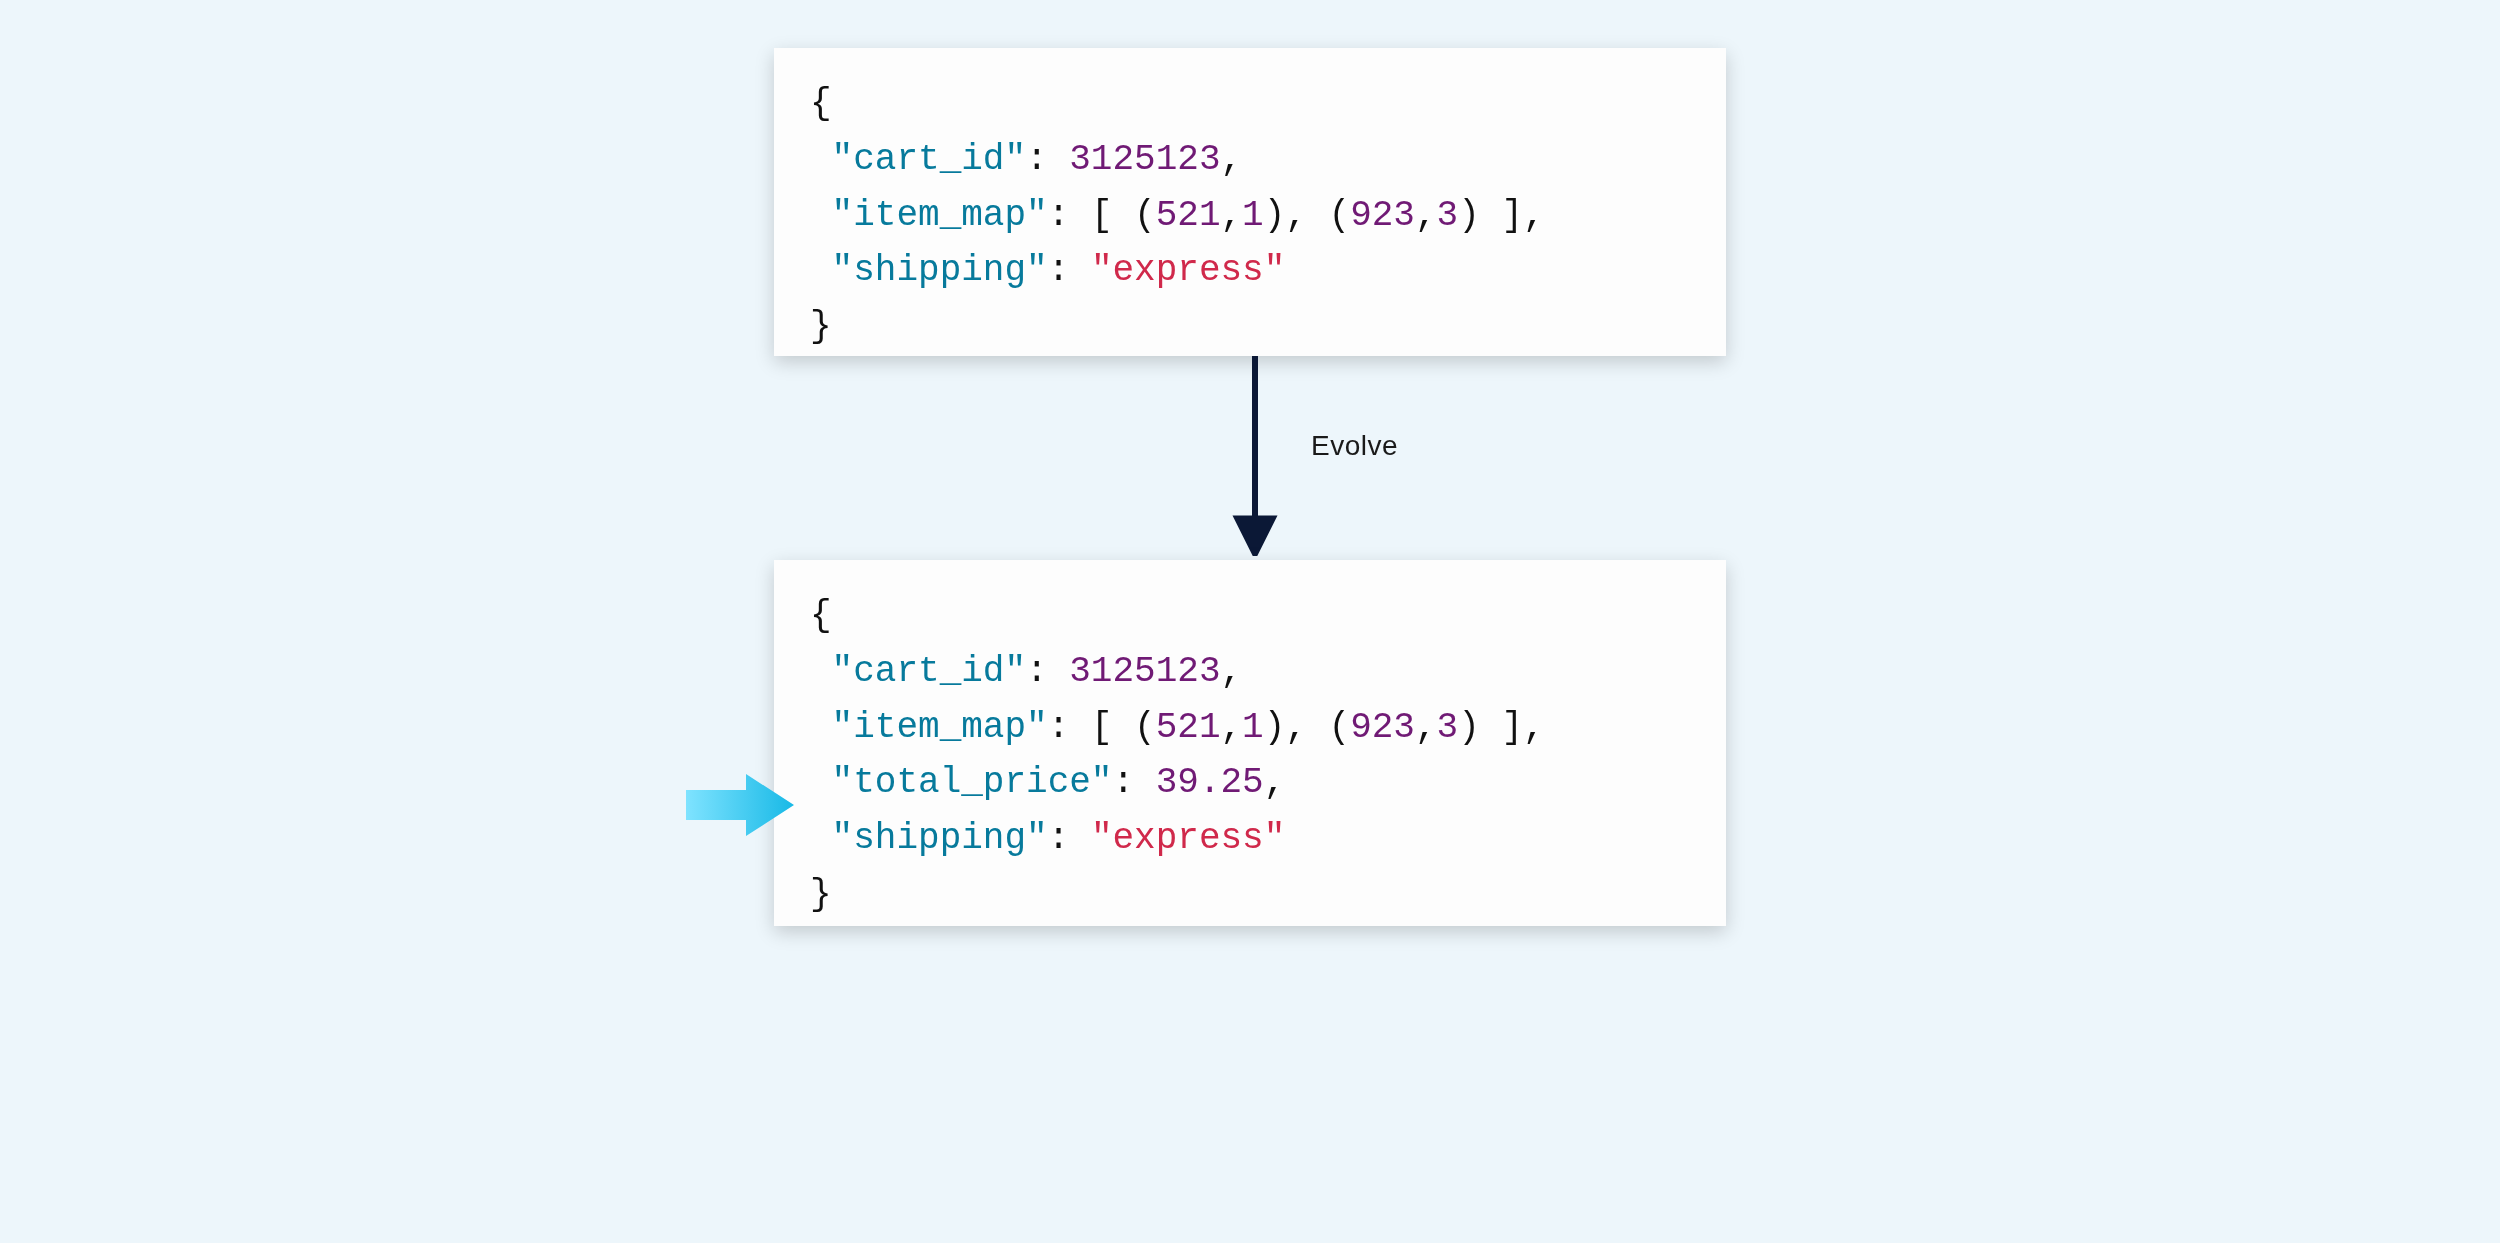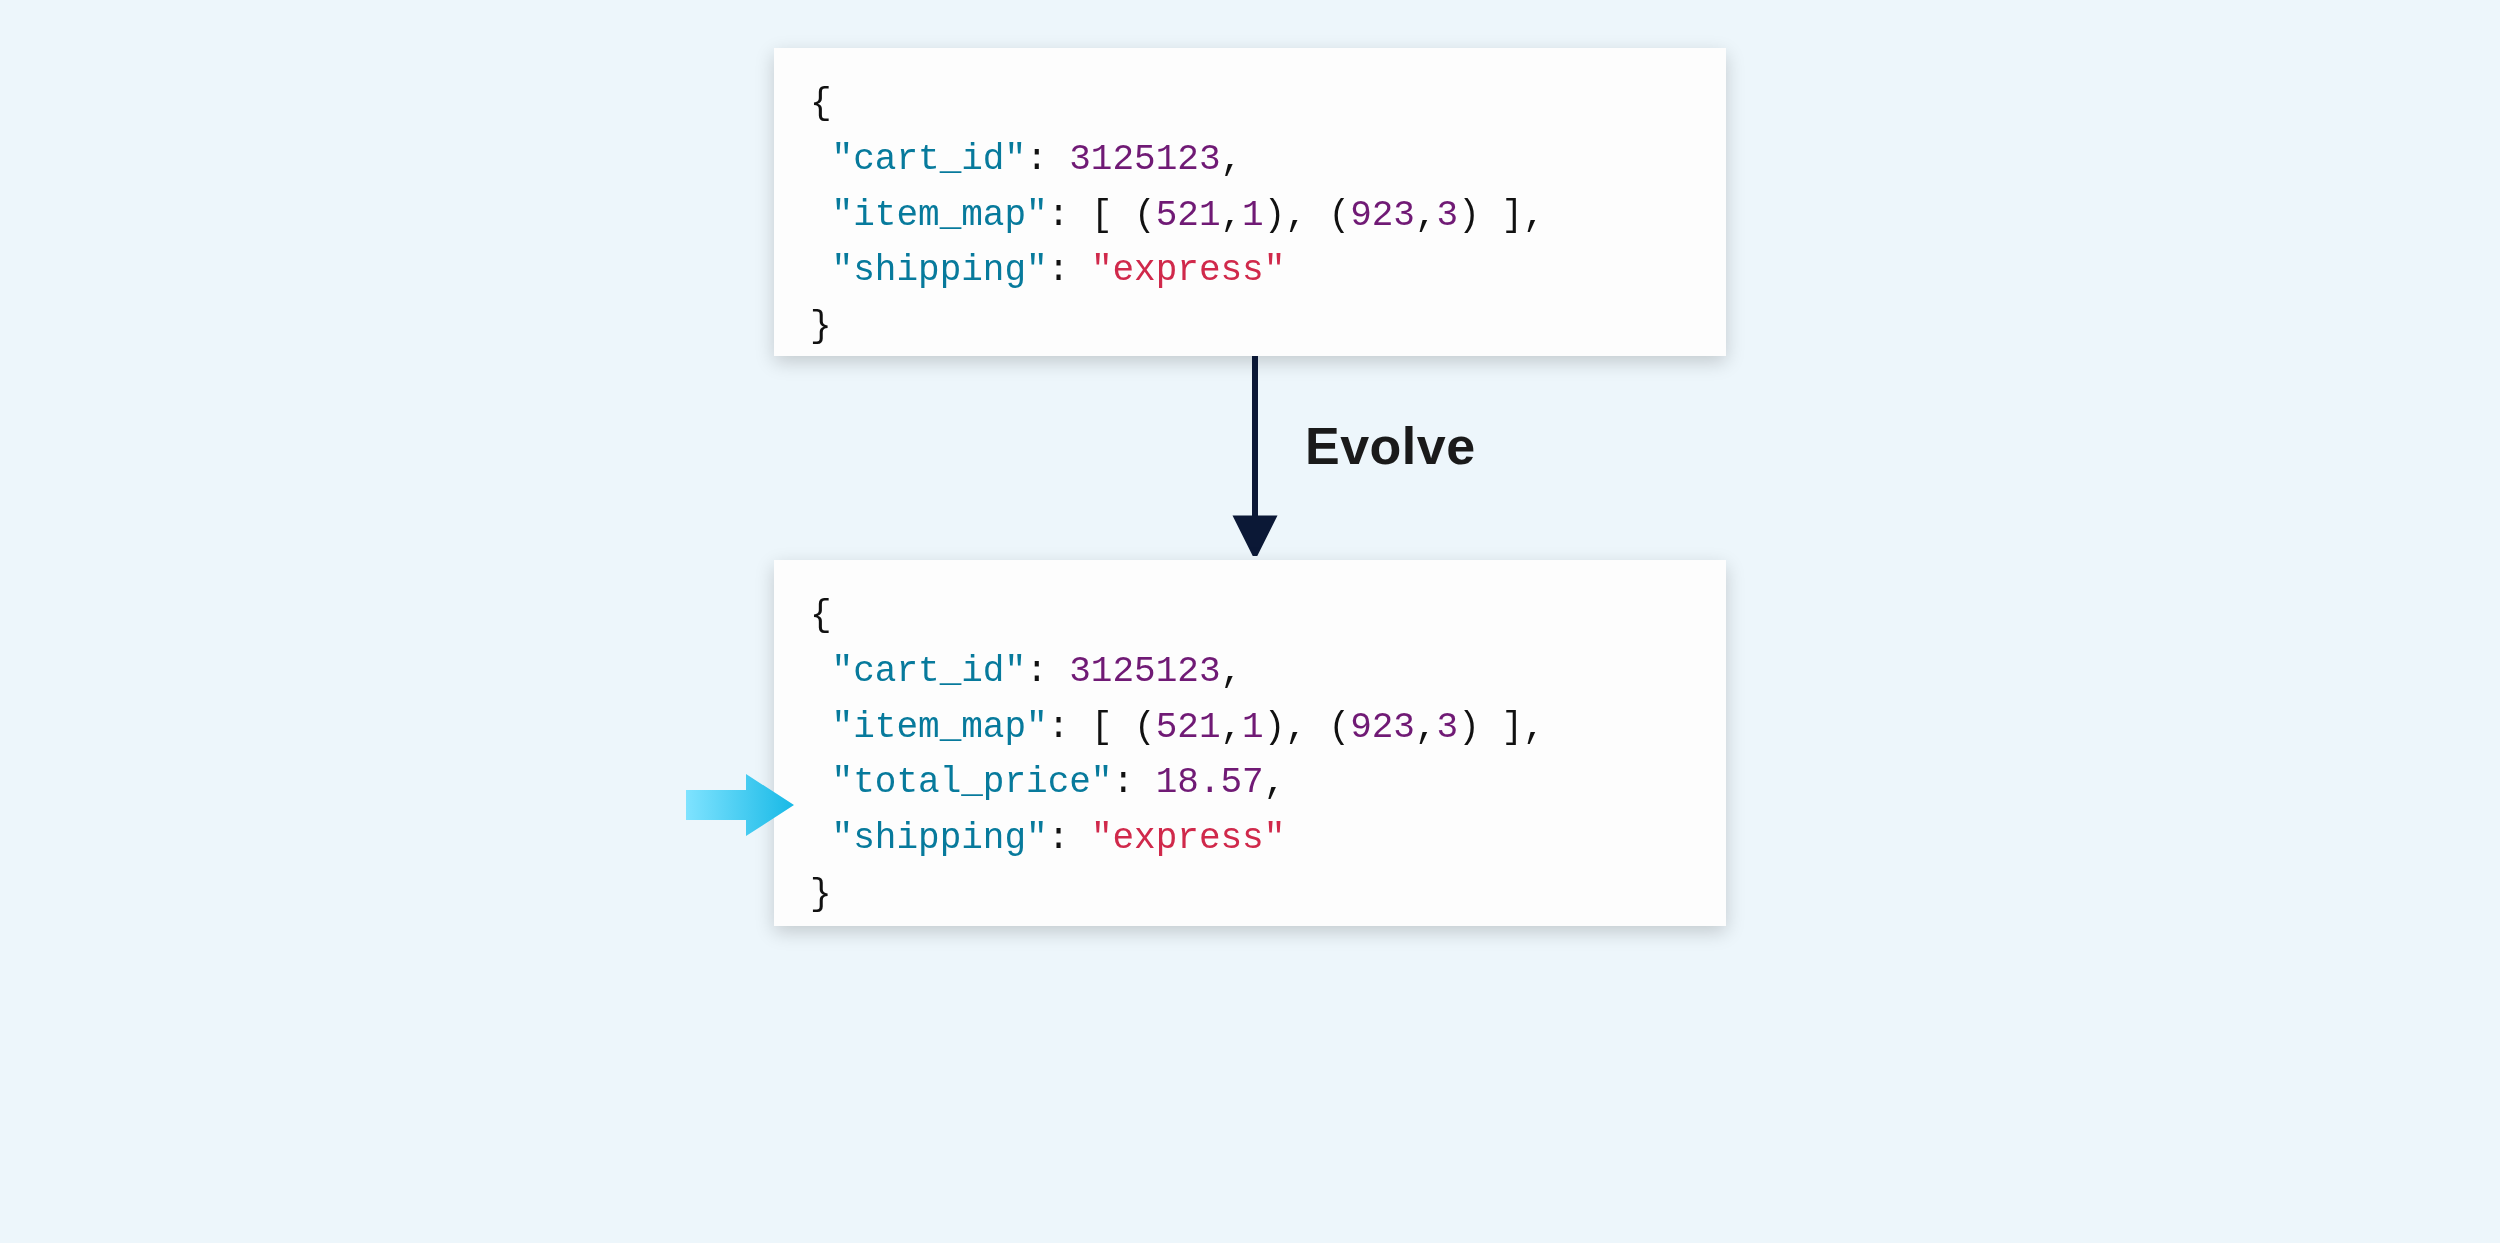--- a/index.html
+++ b/index.html
@@ -37,27 +37,26 @@
   .arrow-wrap {
     position: absolute;
     display: flex;
     flex-direction: row;
     align-items: center;
   }
   .arrow-svg {
     display: block;
   }
   .arrow-label {
-    font-size: 52px;
+    font-size: 28px;
     color: #1a1a1a;
-    margin-left: 20px;
+    margin-left: 26px;
     position: relative;
     top: -10px;
     letter-spacing: 0.5px;
-    font-weight: bold;
   }
   .highlight-arrow {
     position: absolute;
   }
 </style>
 </head>
 <body>
 
 <div class="canvas">
 
@@ -78,21 +77,21 @@
       </defs>
       <line x1="30" y1="0" x2="30" y2="182" stroke="#0b1836" stroke-width="6" marker-end="url(#ah)"></line>
     </svg>
     <div class="arrow-label">Evolve</div>
   </div>
 
   <div class="code-box" style="left:774px; top:560px; width:952px; height:366px;">
 <pre class="code"><span class="tk-punc">{</span>
  <span class="tk-key">"cart_id"</span><span class="tk-punc">: </span><span class="tk-num">3125123</span><span class="tk-punc">,</span>
  <span class="tk-key">"item_map"</span><span class="tk-punc">: </span><span class="tk-punc">[ (</span><span class="tk-num">521</span><span class="tk-punc">,</span><span class="tk-num">1</span><span class="tk-punc">), (</span><span class="tk-num">923</span><span class="tk-punc">,</span><span class="tk-num">3</span><span class="tk-punc">) ]</span><span class="tk-punc">,</span>
- <span class="tk-key">"total_price"</span><span class="tk-punc">: </span><span class="tk-num">18.57</span><span class="tk-punc">,</span>
+ <span class="tk-key">"total_price"</span><span class="tk-punc">: </span><span class="tk-num">39.25</span><span class="tk-punc">,</span>
  <span class="tk-key">"shipping"</span><span class="tk-punc">: </span><span class="tk-str">"express"</span>
 <span class="tk-punc">}</span></pre>
   </div>
 
   <svg class="highlight-arrow" style="left:686px; top:770px;" width="110" height="70" viewBox="0 0 110 70">
     <defs>
       <linearGradient id="cy" x1="0" y1="0" x2="1" y2="0">
         <stop offset="0%" stop-color="#7fe3ff"></stop>
         <stop offset="100%" stop-color="#18b9e6"></stop>
       </linearGradient>

